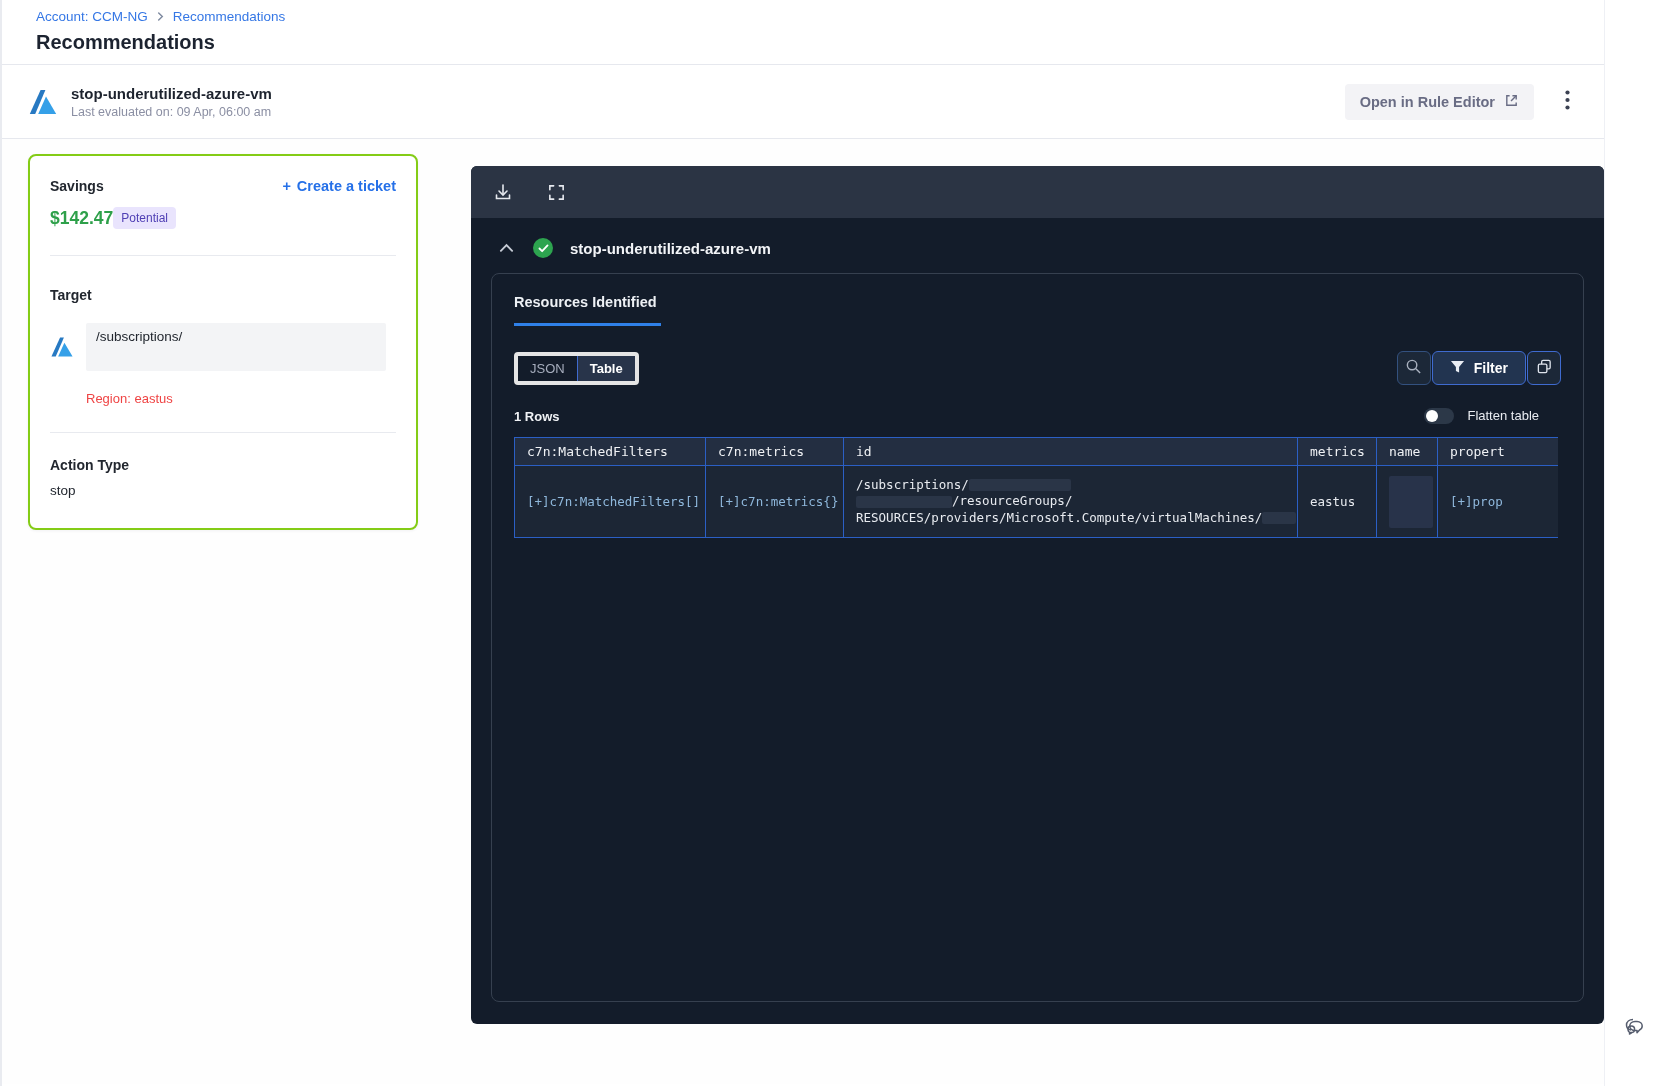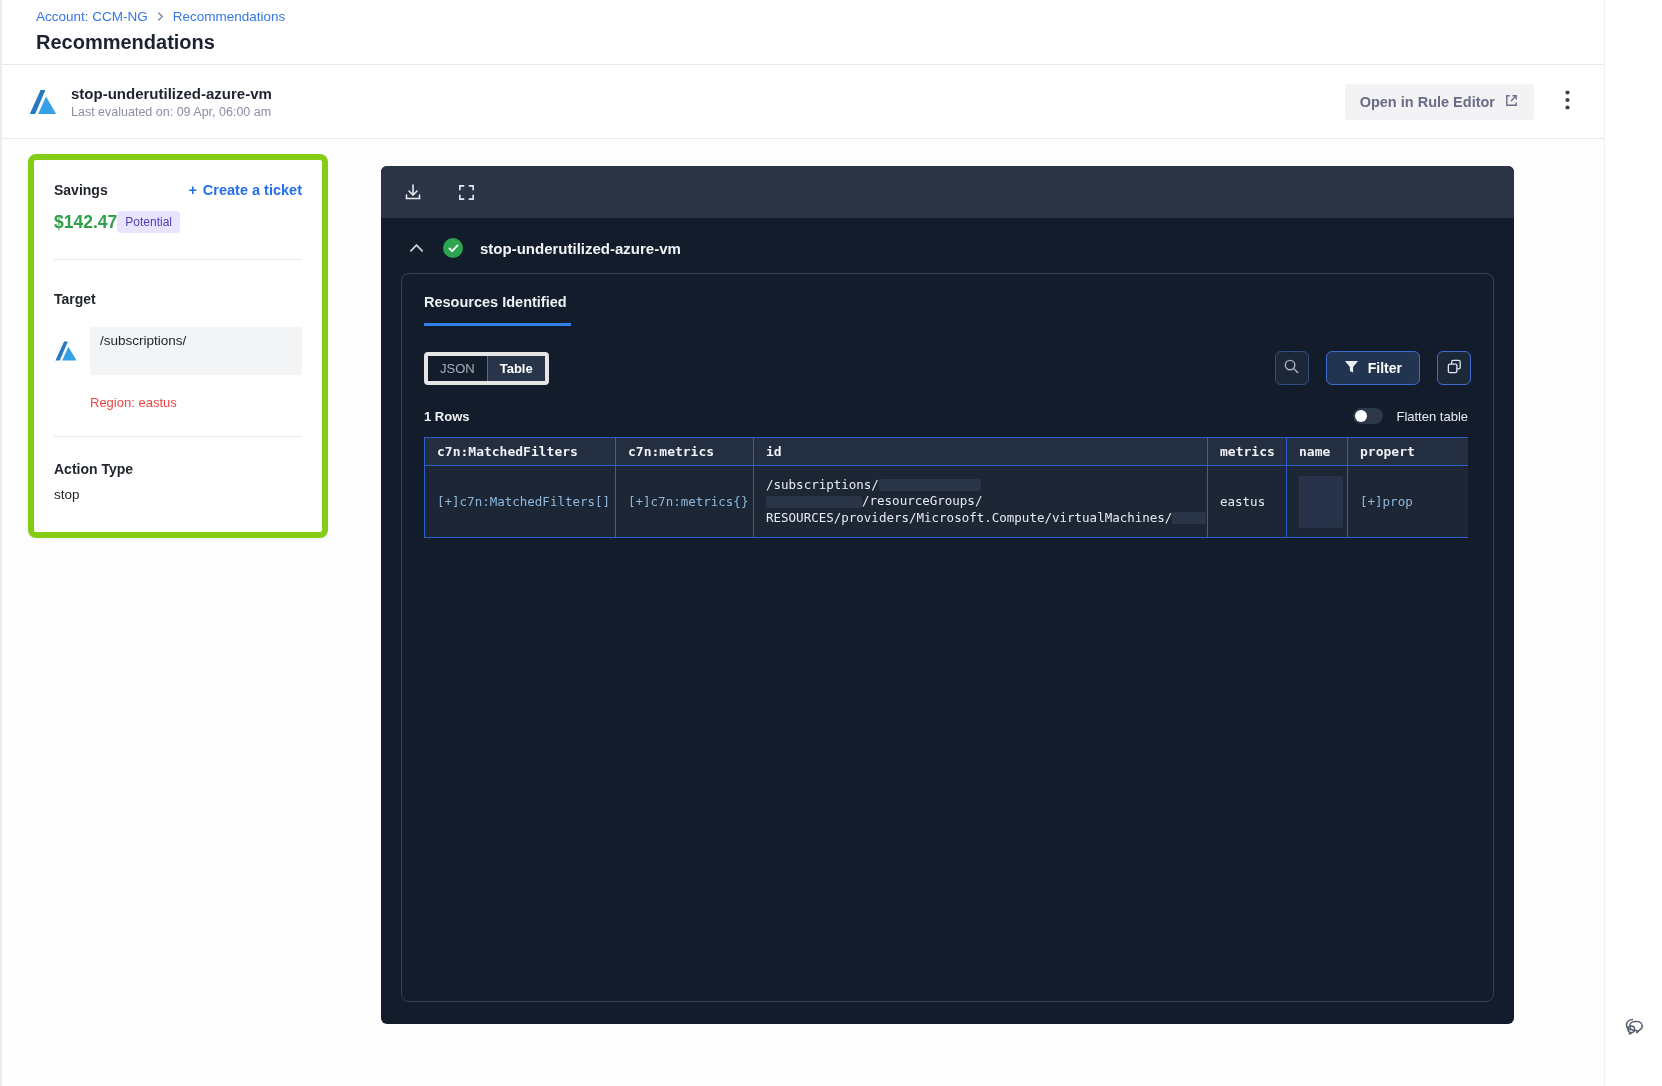--- a/index.html
+++ b/index.html
@@ -34,21 +34,21 @@
   .azure-logo{width:30px;height:30px;flex:0 0 auto}
   .rule-meta .rule-name{font-size:15px;font-weight:700;color:#1d232e}
   .rule-meta .rule-sub{font-size:12.5px;color:#8b8fa3;margin-top:3px}
   .spacer{flex:1}
   .open-editor-btn{display:flex;align-items:center;gap:9px;background:#f3f3f6;border:none;border-radius:4px;
     padding:9px 15px;font-size:14.5px;font-weight:700;color:#696c84;cursor:pointer;font-family:inherit}
   .kebab-btn{background:none;border:none;cursor:pointer;padding:6px;margin-left:12px}
   
   .content{border-top:1px solid #e6e8ee;display:flex;align-items:flex-start;padding:15px 0 0 28px;height:946px;background:#fefefe}
   
-  .left-card{width:300px;background:#fff;border:6px solid #84cc16;border-radius:8px;
+  .left-card{width:390px;background:#fff;border:2px solid #84cc16;border-radius:8px;
     box-shadow:0 1px 3px rgba(30,40,60,.06);padding:22px 20px 30px 20px;margin-right:53px}
   .row-between{display:flex;align-items:center;justify-content:space-between}
   .card-label{font-size:14px;font-weight:700;color:#22272f}
   .create-ticket{display:flex;align-items:center;gap:6px;color:#2570e8;font-size:14.5px;font-weight:700;
     background:none;border:none;cursor:pointer;font-family:inherit}
   .amount-row{display:flex;align-items:center;margin-top:13px}
   .savings-amount{font-size:17.5px;font-weight:700;color:var(--savings-green)}
   .potential-badge{background:var(--badge-bg);color:var(--badge-text);font-size:12px;font-weight:500;
     padding:4px 8px;border-radius:4px}
   .card-divider{border:none;border-top:1px solid #e8eaef;margin:26px 0 0 0}
@@ -68,37 +68,37 @@
   .collapse-row{display:flex;align-items:center;gap:17px;padding:20px 0 0 26px;flex:0 0 auto}
   .check-circle{width:20px;height:20px;border-radius:50%;background:#2da44f;display:flex;align-items:center;justify-content:center}
   .dc-rule-name{font-size:15px;font-weight:700;color:#f2f4f7}
   .inner-panel{flex:1;margin:15px 20px 22px 20px;border:1px solid var(--panel-border);border-radius:8px;padding:19px 22px}
   .res-tab{display:inline-block;font-size:14.5px;font-weight:600;color:#eef1f5;padding:0 4px 13px 0;
     border-bottom:3px solid #2f80e8;cursor:pointer}
   .controls-row{display:flex;align-items:center;justify-content:space-between;margin-top:25px}
   .segmented{display:flex;border:4px solid #e5e5e5;border-radius:4px;overflow:hidden}
   .seg-btn{font-size:13px;padding:5px 12px;background:transparent;border:none;color:#a6adbd;cursor:pointer;font-family:inherit}
   .seg-btn.active{background:#28344a;color:#fff;font-weight:700;border-left:1px solid #3f6bd0}
-  .ctrl-right{display:flex;align-items:center;gap:17px}
+  .ctrl-right{display:flex;align-items:center;gap:1px}
   .sq-btn{width:34px;height:34px;border-radius:6px;background:#1c2838;border:1px solid #33517f;
     display:flex;align-items:center;justify-content:center;cursor:pointer}
   .sq-btn.blue{border-color:#3f6bd0}
   .filter-btn{height:34px;border-radius:6px;background:#223450;border:1px solid #3f6bd0;color:#fff;
     font-size:14px;font-weight:600;display:flex;align-items:center;gap:9px;padding:0 17px;cursor:pointer;font-family:inherit}
   .rows-row{display:flex;align-items:center;justify-content:space-between;margin-top:23px}
   .rows-count{font-size:13px;font-weight:700;color:#f0f2f5}
-  .flatten-group{display:flex;align-items:center;gap:13px;margin-right:3px}
+  .flatten-group{display:flex;align-items:flex-start;gap:13px;margin-right:22px}
   .toggle{width:30px;height:16px;border-radius:8px;background:#2c3848;position:relative;cursor:pointer;flex:0 0 auto}
   .toggle .knob{position:absolute;left:2px;top:2px;width:12px;height:12px;border-radius:50%;background:#fff}
   .flatten-label{font-size:13px;color:#e9ecf1}
   
   .table-clip{width:1044px;overflow:hidden;margin-top:13px}
   table.res-table{border-collapse:collapse;table-layout:fixed;width:1075px;
     font-family:"DejaVu Sans Mono",monospace}
-  .res-table th{background:var(--table-header-bg);color:#f0f2f5;font-size:13px;font-weight:700;
+  .res-table th{background:var(--table-header-bg);color:#f0f2f5;font-size:13px;font-weight:400;
     text-align:left;padding:6px 12px;border:1px solid var(--table-border)}
   .res-table td{background:var(--table-row-bg);color:var(--mono-white);font-size:12.5px;
     padding:8px 12px;border:1px solid var(--table-border);height:72px;vertical-align:middle}
   .expandable{color:var(--expand-text);cursor:pointer}
   .id-lines{line-height:16.5px;white-space:nowrap}
   .redact{display:inline-block;background:#2a3547;border-radius:2px;height:12px;vertical-align:middle}
   .redact-block{display:block;background:#28334a;border-radius:2px;width:44px;height:52px}
   
   .right-rail{position:absolute;top:0;right:0;width:58px;height:100%;background:#fff;border-left:1px solid #eef0f5}
   .chat-btn{position:absolute;right:14px;bottom:44px;background:none;border:none;cursor:pointer}

